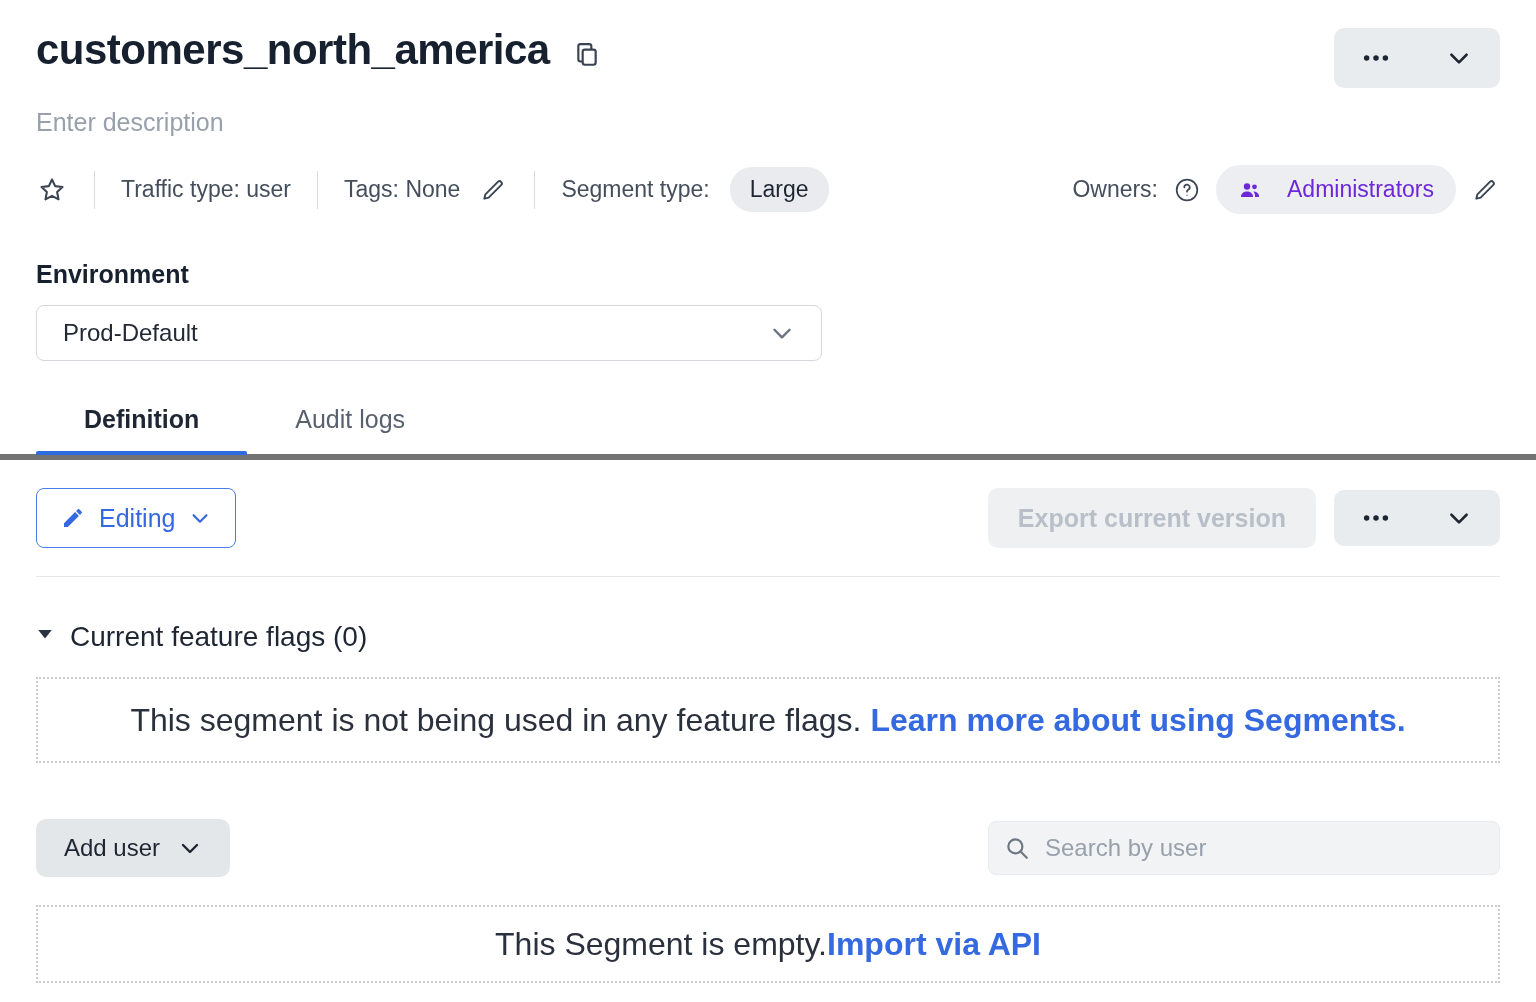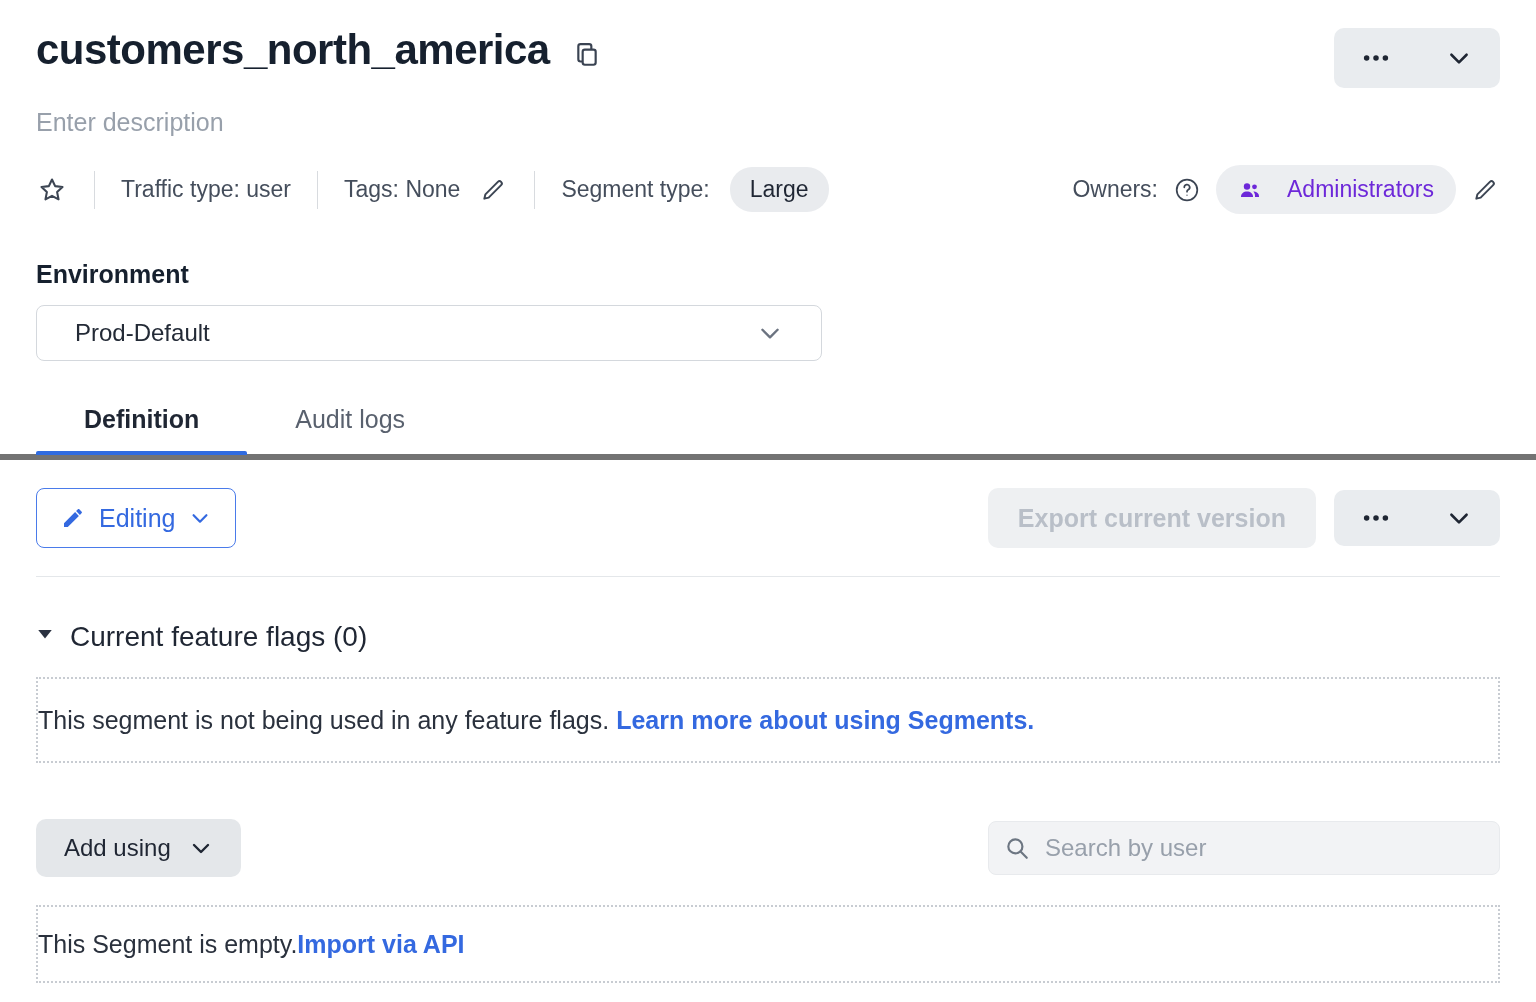--- a/index.html
+++ b/index.html
@@ -41,21 +41,21 @@
   .owner-pill {
     display: flex; align-items: center; gap: 25px; cursor: pointer;
     background: #eceef1; border: none; border-radius: 26px; padding: 11px 22px;
     font-size: 23px; color: #6d28d9; font-family: inherit;
   }
 
   
   .env-label { margin-top: 46px; font-size: 25px; font-weight: 700; color: #16202e; }
   .env-select {
     margin-top: 16px; width: 786px; height: 56px; border: 1px solid #d4d8dd; border-radius: 8px;
-    display: flex; align-items: center; justify-content: space-between; padding: 0 38px;
+    display: flex; align-items: center; justify-content: space-between; padding: 0 26px;
     font-size: 24px; color: #232a36; cursor: pointer; background: #fff;
   }
   .env-select .chev { color: #6b7380; }
 
   
   .tabs { margin: 44px -36px 0 -36px; padding: 0 36px; border-bottom: 6px solid #737373; display: flex; }
   .tab {
     background: none; border: none; cursor: pointer; font-family: inherit;
     font-size: 25px; padding: 0 48px 20px 48px; position: relative; color: #59616e;
   }
@@ -83,22 +83,22 @@
 
   
   .section-header { display: flex; align-items: center; gap: 16px; cursor: pointer; }
   .section-header .caret { color: #2a3140; display: flex; }
   .section-title { font-size: 28px; color: #1f2633; font-weight: 500; margin-top: 6px; }
   .sec-flags { margin-top: 38px; }
   .sec-user { margin-top: 56px; }
 
   .dotted-box {
     margin-top: 24px; border: 2px dotted #c8ccd2;
-    display: flex; align-items: center; 
-    font-size: 25px; color: #2a313d;
+    display: flex; align-items: center; justify-content: center;
+    font-size: 32px; color: #2a313d;
   }
   .dotted-box.flags { height: 86px; }
   .dotted-box.users { height: 78px; margin-top: 28px; }
   .link { color: #3469e0; font-weight: 700; text-decoration: none; cursor: pointer; }
   .box-text { white-space: pre; }
 
   
   .user-controls { margin-top: 22px; display: flex; justify-content: space-between; align-items: center; }
   .add-user-btn {
     display: flex; align-items: center; gap: 18px; cursor: pointer;
@@ -253,21 +253,21 @@
     <div class="dotted-box flags">
       <span class="box-text">This segment is not being used in any feature flags. </span>
         <a class="link">Learn more about using Segments.</a>
     </div>
   </div>
 
   <div class="sec-user">
 
     <div class="user-controls">
       <button class="add-user-btn">
-        <span>Add using</span>
+        <span>Add user</span>
         <svg width="24" height="24" viewBox="0 0 24 24" fill="none" stroke="currentColor" stroke-width="2.4" stroke-linecap="round" stroke-linejoin="round">
           <path d="M5 9l7 7 7-7"></path>
         </svg>
       </button>
       <div class="search-wrap">
         <span class="mag">
           <svg width="26" height="26" viewBox="0 0 24 24" fill="none" stroke="currentColor" stroke-width="2">
             <circle cx="10.5" cy="10.5" r="6.5"></circle>
               <path d="M15.5 15.5L21 21" stroke-linecap="round"></path>
           </svg>

